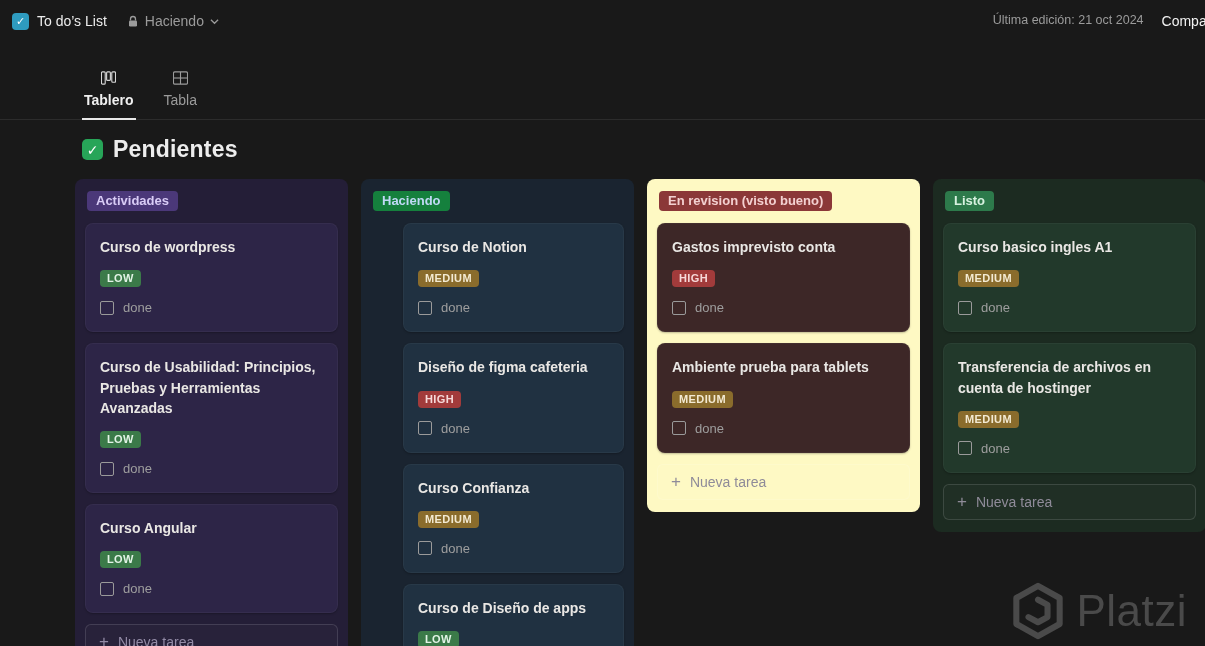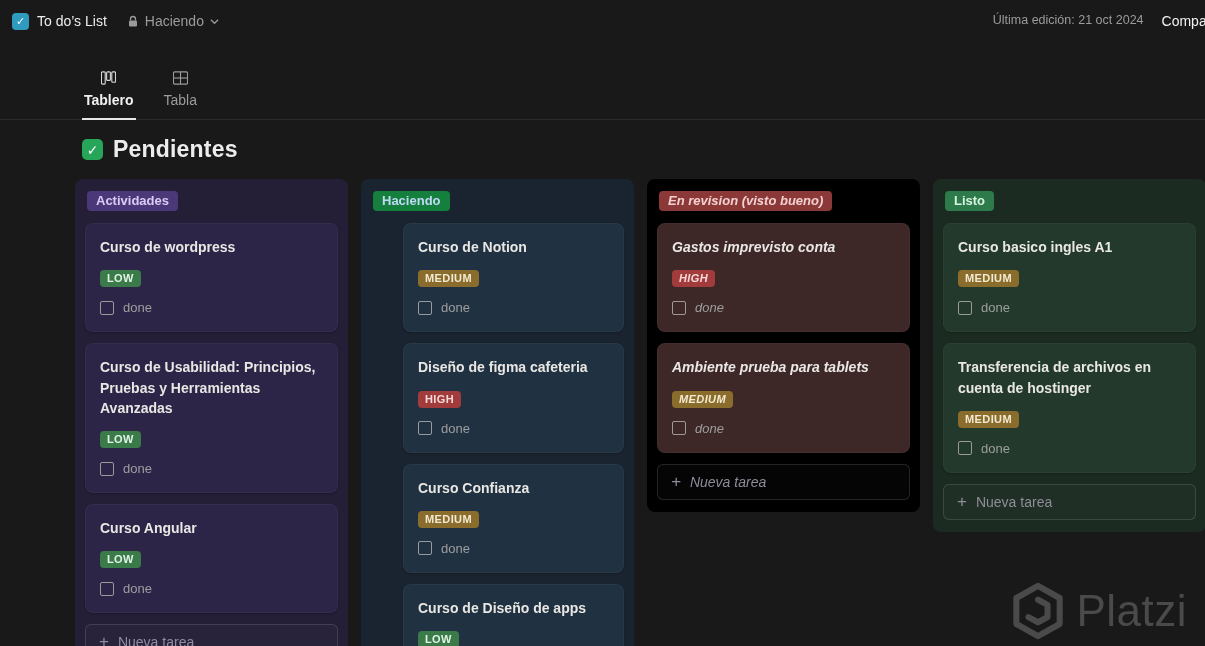--- a/index.html
+++ b/index.html
@@ -148,21 +148,21 @@
   
   .theme-purple { background: #241e37; }
   .theme-purple .card { background: #2d2547; }
   .theme-purple .col-badge { background: #4b3879; color: #d9ccf6; }
   .theme-purple .new-task { color: #938ba6; }
 
   .theme-blue { background: #1a2430; }
   .theme-blue .card { background: #203141; margin-left: 32px; }
   .theme-blue .col-badge { background: #15803d; color: #c0d9f6; }
 
-  .theme-red { background: #000000; font-style: italic; }
+  .theme-red { background: #fef9c3; }
   .theme-red .card { background: #3d2727; }
   .theme-red .col-badge { background: #8b3838; color: #f3d0d0; }
 
   .theme-green { background: #1c2b21; }
   .theme-green .card { background: #22392b; }
   .theme-green .col-badge { background: #2d7a4b; color: #d7f2e0; }
 
   
   .p-low    { background: #3b7a49; color: #e2f3e6; }
   .p-medium { background: #8a6c2c; color: #f3ead2; }

